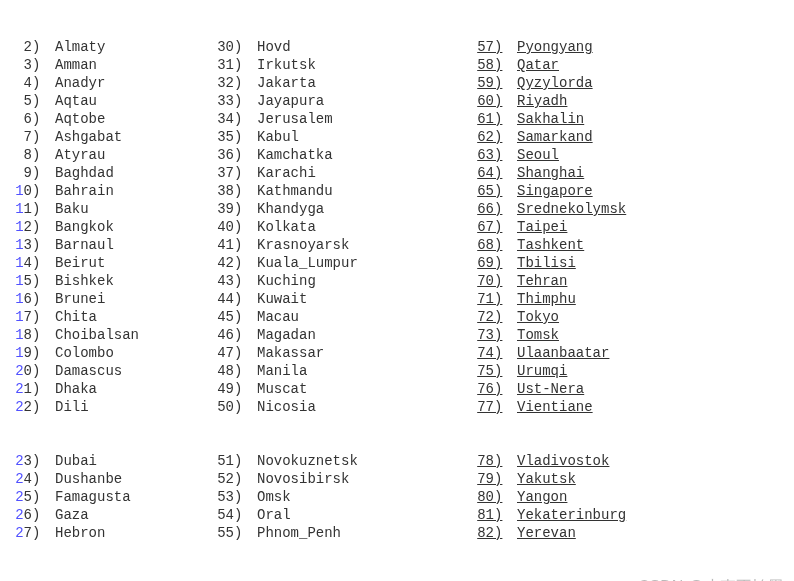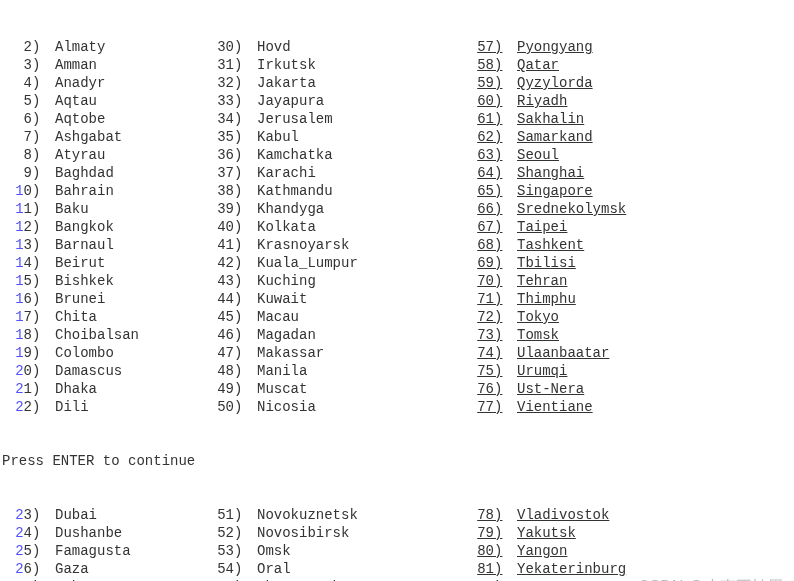--- a/index.html
+++ b/index.html
@@ -48,19 +48,18 @@
       font-family: Liberation Sans, sans-serif;
       font-size: 16px;
       margin-top: 24px;
     }
   </style>
 </head>
 <body>
 
 <div class="terminal">
   <div id="block-a"><div class="row"><div class="col col1"><span class="num">2</span><span class="paren">)</span><span class="city">Almaty</span></div><div class="col col2"><span class="num">30</span><span class="paren">)</span><span class="city">Hovd</span></div><div class="col col3"><span class="num">57</span><span class="paren">)</span><span class="city">Pyongyang</span></div></div><div class="row"><div class="col col1"><span class="num">3</span><span class="paren">)</span><span class="city">Amman</span></div><div class="col col2"><span class="num">31</span><span class="paren">)</span><span class="city">Irkutsk</span></div><div class="col col3"><span class="num">58</span><span class="paren">)</span><span class="city">Qatar</span></div></div><div class="row"><div class="col col1"><span class="num">4</span><span class="paren">)</span><span class="city">Anadyr</span></div><div class="col col2"><span class="num">32</span><span class="paren">)</span><span class="city">Jakarta</span></div><div class="col col3"><span class="num">59</span><span class="paren">)</span><span class="city">Qyzylorda</span></div></div><div class="row"><div class="col col1"><span class="num">5</span><span class="paren">)</span><span class="city">Aqtau</span></div><div class="col col2"><span class="num">33</span><span class="paren">)</span><span class="city">Jayapura</span></div><div class="col col3"><span class="num">60</span><span class="paren">)</span><span class="city">Riyadh</span></div></div><div class="row"><div class="col col1"><span class="num">6</span><span class="paren">)</span><span class="city">Aqtobe</span></div><div class="col col2"><span class="num">34</span><span class="paren">)</span><span class="city">Jerusalem</span></div><div class="col col3"><span class="num">61</span><span class="paren">)</span><span class="city">Sakhalin</span></div></div><div class="row"><div class="col col1"><span class="num">7</span><span class="paren">)</span><span class="city">Ashgabat</span></div><div class="col col2"><span class="num">35</span><span class="paren">)</span><span class="city">Kabul</span></div><div class="col col3"><span class="num">62</span><span class="paren">)</span><span class="city">Samarkand</span></div></div><div class="row"><div class="col col1"><span class="num">8</span><span class="paren">)</span><span class="city">Atyrau</span></div><div class="col col2"><span class="num">36</span><span class="paren">)</span><span class="city">Kamchatka</span></div><div class="col col3"><span class="num">63</span><span class="paren">)</span><span class="city">Seoul</span></div></div><div class="row"><div class="col col1"><span class="num">9</span><span class="paren">)</span><span class="city">Baghdad</span></div><div class="col col2"><span class="num">37</span><span class="paren">)</span><span class="city">Karachi</span></div><div class="col col3"><span class="num">64</span><span class="paren">)</span><span class="city">Shanghai</span></div></div><div class="row"><div class="col col1"><span class="num"><span class="blue">1</span>0</span><span class="paren">)</span><span class="city">Bahrain</span></div><div class="col col2"><span class="num">38</span><span class="paren">)</span><span class="city">Kathmandu</span></div><div class="col col3"><span class="num">65</span><span class="paren">)</span><span class="city">Singapore</span></div></div><div class="row"><div class="col col1"><span class="num"><span class="blue">1</span>1</span><span class="paren">)</span><span class="city">Baku</span></div><div class="col col2"><span class="num">39</span><span class="paren">)</span><span class="city">Khandyga</span></div><div class="col col3"><span class="num">66</span><span class="paren">)</span><span class="city">Srednekolymsk</span></div></div><div class="row"><div class="col col1"><span class="num"><span class="blue">1</span>2</span><span class="paren">)</span><span class="city">Bangkok</span></div><div class="col col2"><span class="num">40</span><span class="paren">)</span><span class="city">Kolkata</span></div><div class="col col3"><span class="num">67</span><span class="paren">)</span><span class="city">Taipei</span></div></div><div class="row"><div class="col col1"><span class="num"><span class="blue">1</span>3</span><span class="paren">)</span><span class="city">Barnaul</span></div><div class="col col2"><span class="num">41</span><span class="paren">)</span><span class="city">Krasnoyarsk</span></div><div class="col col3"><span class="num">68</span><span class="paren">)</span><span class="city">Tashkent</span></div></div><div class="row"><div class="col col1"><span class="num"><span class="blue">1</span>4</span><span class="paren">)</span><span class="city">Beirut</span></div><div class="col col2"><span class="num">42</span><span class="paren">)</span><span class="city">Kuala_Lumpur</span></div><div class="col col3"><span class="num">69</span><span class="paren">)</span><span class="city">Tbilisi</span></div></div><div class="row"><div class="col col1"><span class="num"><span class="blue">1</span>5</span><span class="paren">)</span><span class="city">Bishkek</span></div><div class="col col2"><span class="num">43</span><span class="paren">)</span><span class="city">Kuching</span></div><div class="col col3"><span class="num">70</span><span class="paren">)</span><span class="city">Tehran</span></div></div><div class="row"><div class="col col1"><span class="num"><span class="blue">1</span>6</span><span class="paren">)</span><span class="city">Brunei</span></div><div class="col col2"><span class="num">44</span><span class="paren">)</span><span class="city">Kuwait</span></div><div class="col col3"><span class="num">71</span><span class="paren">)</span><span class="city">Thimphu</span></div></div><div class="row"><div class="col col1"><span class="num"><span class="blue">1</span>7</span><span class="paren">)</span><span class="city">Chita</span></div><div class="col col2"><span class="num">45</span><span class="paren">)</span><span class="city">Macau</span></div><div class="col col3"><span class="num">72</span><span class="paren">)</span><span class="city">Tokyo</span></div></div><div class="row"><div class="col col1"><span class="num"><span class="blue">1</span>8</span><span class="paren">)</span><span class="city">Choibalsan</span></div><div class="col col2"><span class="num">46</span><span class="paren">)</span><span class="city">Magadan</span></div><div class="col col3"><span class="num">73</span><span class="paren">)</span><span class="city">Tomsk</span></div></div><div class="row"><div class="col col1"><span class="num"><span class="blue">1</span>9</span><span class="paren">)</span><span class="city">Colombo</span></div><div class="col col2"><span class="num">47</span><span class="paren">)</span><span class="city">Makassar</span></div><div class="col col3"><span class="num">74</span><span class="paren">)</span><span class="city">Ulaanbaatar</span></div></div><div class="row"><div class="col col1"><span class="num"><span class="blue">2</span>0</span><span class="paren">)</span><span class="city">Damascus</span></div><div class="col col2"><span class="num">48</span><span class="paren">)</span><span class="city">Manila</span></div><div class="col col3"><span class="num">75</span><span class="paren">)</span><span class="city">Urumqi</span></div></div><div class="row"><div class="col col1"><span class="num"><span class="blue">2</span>1</span><span class="paren">)</span><span class="city">Dhaka</span></div><div class="col col2"><span class="num">49</span><span class="paren">)</span><span class="city">Muscat</span></div><div class="col col3"><span class="num">76</span><span class="paren">)</span><span class="city">Ust-Nera</span></div></div><div class="row"><div class="col col1"><span class="num"><span class="blue">2</span>2</span><span class="paren">)</span><span class="city">Dili</span></div><div class="col col2"><span class="num">50</span><span class="paren">)</span><span class="city">Nicosia</span></div><div class="col col3"><span class="num">77</span><span class="paren">)</span><span class="city">Vientiane</span></div></div></div>
-  <div class="msg-line">Press ENTER to continue</div>
   <div id="block-b"><div class="row"><div class="col col1"><span class="num"><span class="blue">2</span>3</span><span class="paren">)</span><span class="city">Dubai</span></div><div class="col col2"><span class="num">51</span><span class="paren">)</span><span class="city">Novokuznetsk</span></div><div class="col col3"><span class="num">78</span><span class="paren">)</span><span class="city">Vladivostok</span></div></div><div class="row"><div class="col col1"><span class="num"><span class="blue">2</span>4</span><span class="paren">)</span><span class="city">Dushanbe</span></div><div class="col col2"><span class="num">52</span><span class="paren">)</span><span class="city">Novosibirsk</span></div><div class="col col3"><span class="num">79</span><span class="paren">)</span><span class="city">Yakutsk</span></div></div><div class="row"><div class="col col1"><span class="num"><span class="blue">2</span>5</span><span class="paren">)</span><span class="city">Famagusta</span></div><div class="col col2"><span class="num">53</span><span class="paren">)</span><span class="city">Omsk</span></div><div class="col col3"><span class="num">80</span><span class="paren">)</span><span class="city">Yangon</span></div></div><div class="row"><div class="col col1"><span class="num"><span class="blue">2</span>6</span><span class="paren">)</span><span class="city">Gaza</span></div><div class="col col2"><span class="num">54</span><span class="paren">)</span><span class="city">Oral</span></div><div class="col col3"><span class="num">81</span><span class="paren">)</span><span class="city">Yekaterinburg</span></div></div><div class="row"><div class="col col1"><span class="num"><span class="blue">2</span>7</span><span class="paren">)</span><span class="city">Hebron</span></div><div class="col col2"><span class="num">55</span><span class="paren">)</span><span class="city">Phnom_Penh</span></div><div class="col col3"><span class="num">82</span><span class="paren">)</span><span class="city">Yerevan</span></div></div></div>
   
   
 </div>
 
 <div class="watermark">CSDN @小李不怕黑</div>
 
 </body></html>

